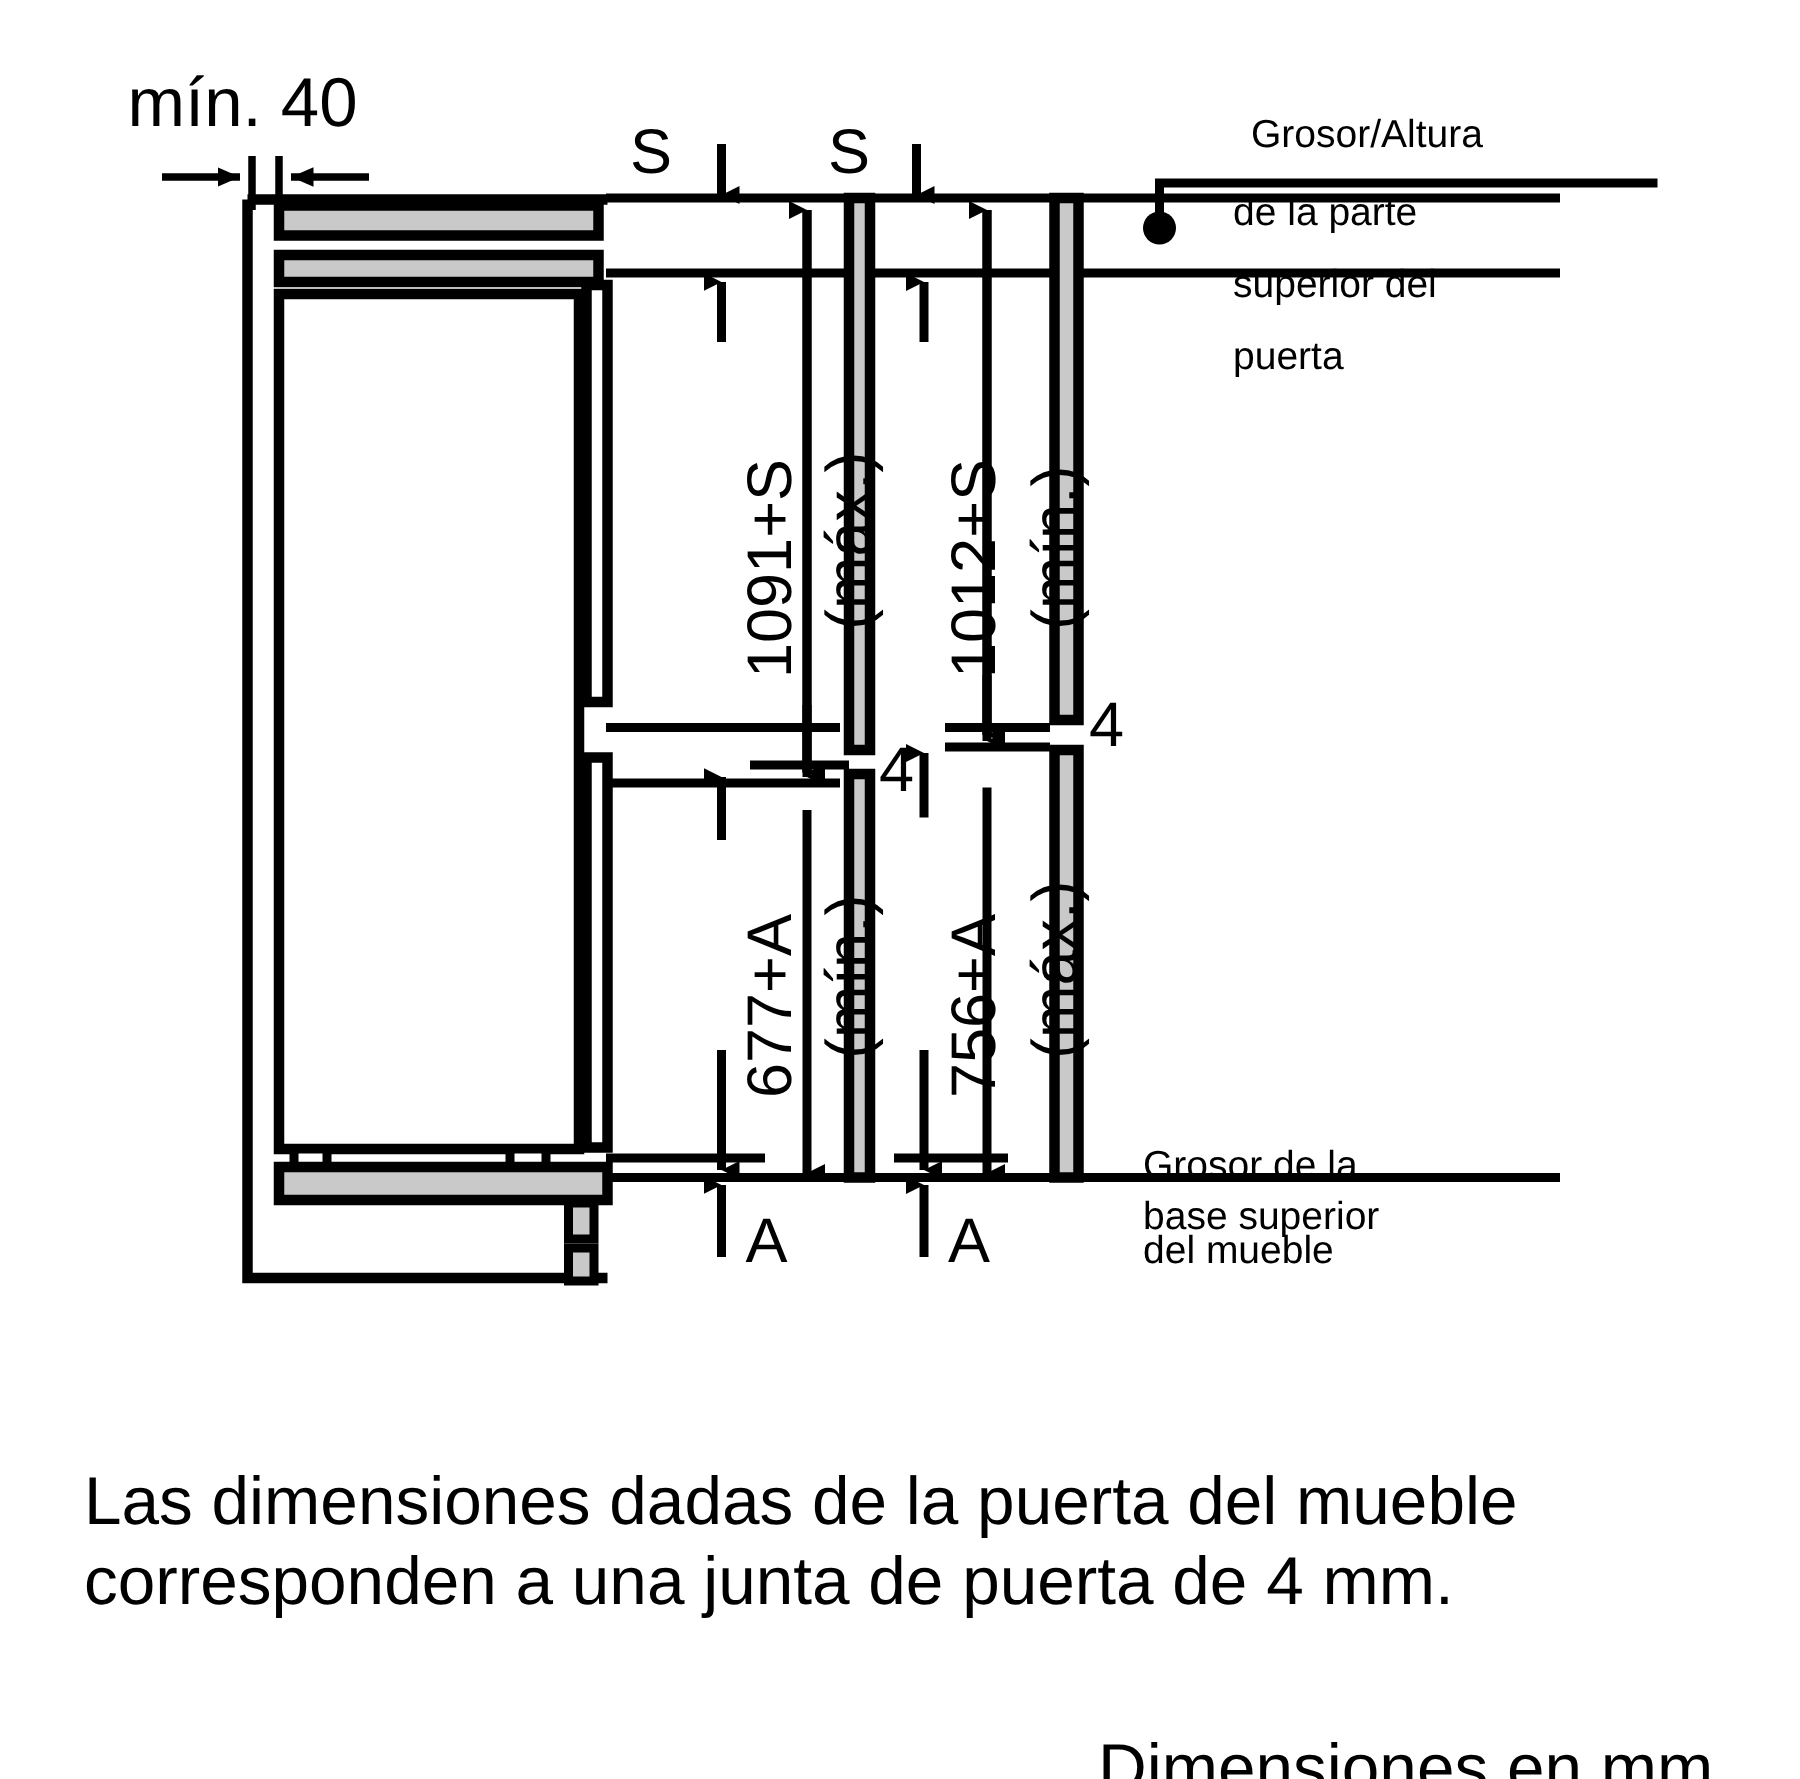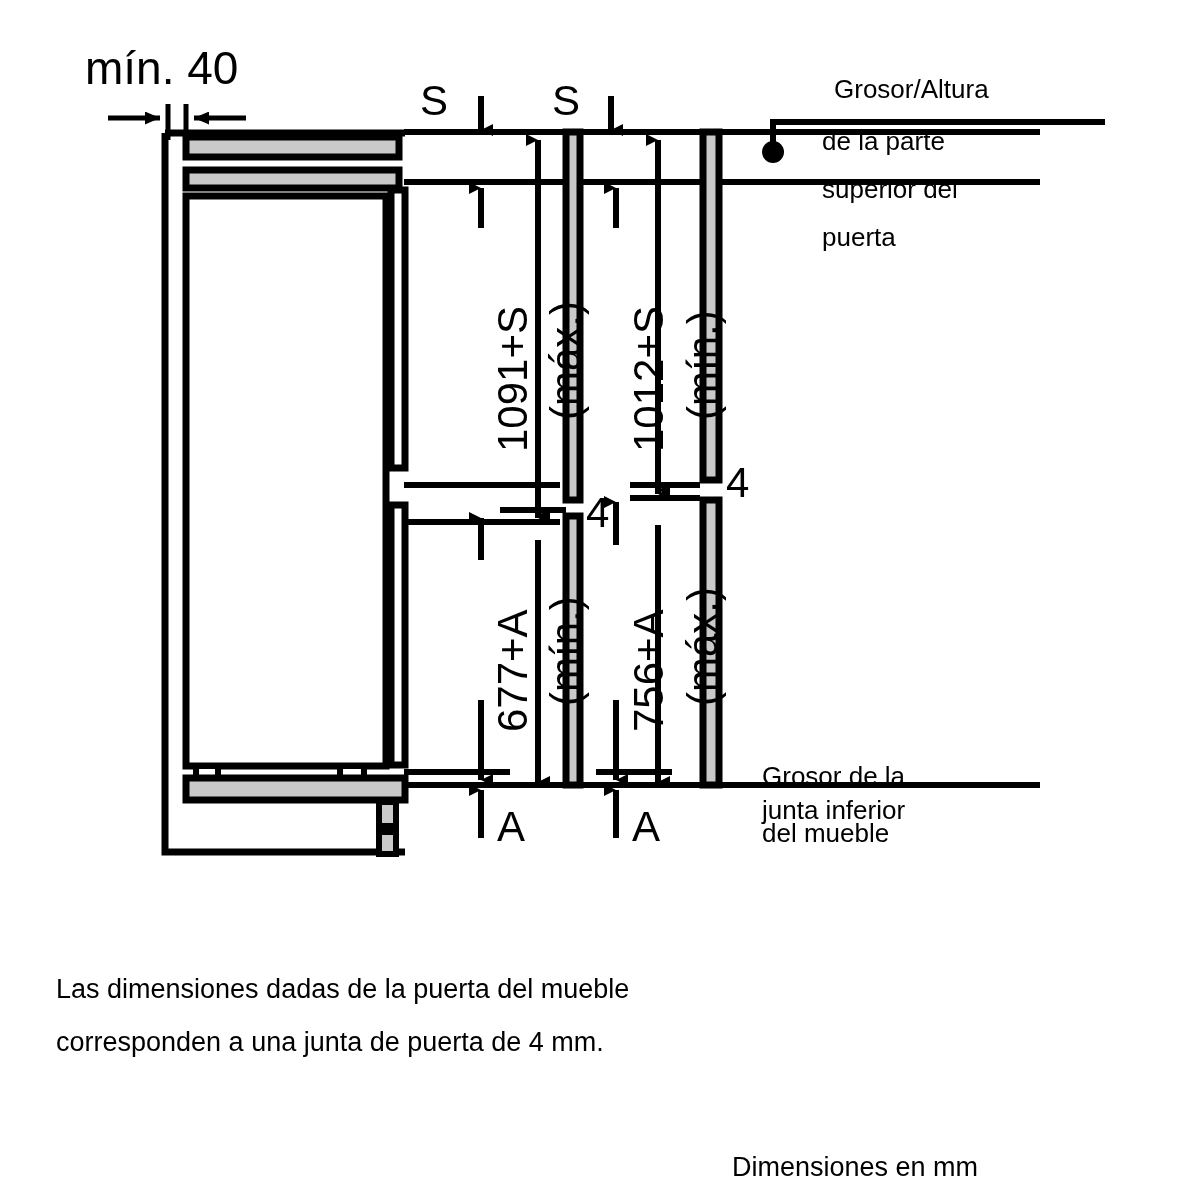--- a/index.html
+++ b/index.html
@@ -14,21 +14,21 @@
   #stage{position:absolute;left:0;top:0;width:1200px;height:1186px;}
   svg#drawing{position:absolute;left:0;top:0;width:1200px;height:1186px;}
   .txt{position:absolute;white-space:pre;color:#000;line-height:1.0;}
   .dimlabel{font-size:42px;}
   .vertlabel{
     font-size:42px;
     transform-origin:0 0;
     transform:rotate(-90deg);
   }
   .note{font-size:26px;line-height:1.22;}
-  .caption{font-size:27px;line-height:1.30;}
+  .caption{font-size:45px;line-height:1.30;}
   .minlabel{font-size:46px;text-align:center;}
   .small4{font-size:42px;}
 </style>
 </head>
 <body>
 
 <div id="stage">
 
   <svg id="drawing" viewBox="0 0 1200 1186">
     <defs>
@@ -205,21 +205,21 @@
 
   <div>
     <div class="txt note" style="left:834px;top:74px;">Grosor/Altura</div>
     <div class="txt note" style="left:822px;top:126px;">de la parte</div>
     <div class="txt note" style="left:822px;top:174px;">superior del</div>
     <div class="txt note" style="left:822px;top:222px;">puerta</div>
   </div>
 
   <div>
     <div class="txt note" style="left:762px;top:745px;margin-top:16px;">Grosor de la</div>
-    <div class="txt note" style="left:762px;top:795px;">junta inferior</div>
+    <div class="txt note" style="left:762px;top:795px;">base superior</div>
     <div class="txt note" style="left:762px;top:818px;">del mueble</div>
   </div>
 
   <div>
     <div class="txt caption" style="left:56px;top:972px;">Las dimensiones dadas de la puerta del mueble</div>
     <div class="txt caption" style="left:56px;top:1025px;">corresponden a una junta de puerta de 4 mm.</div>
     <div class="txt caption" style="left:732px;top:1150px;">Dimensiones en mm</div>
   </div>
 
 </div>

